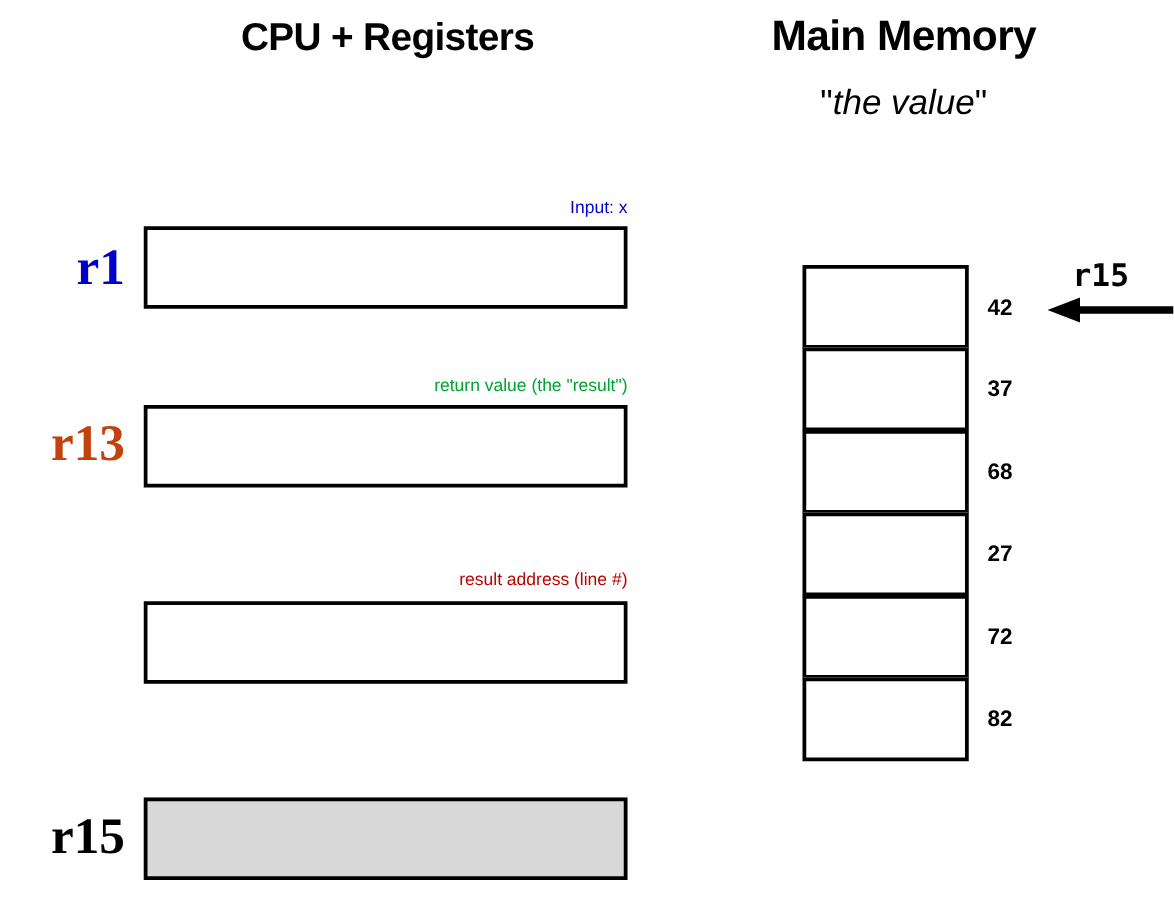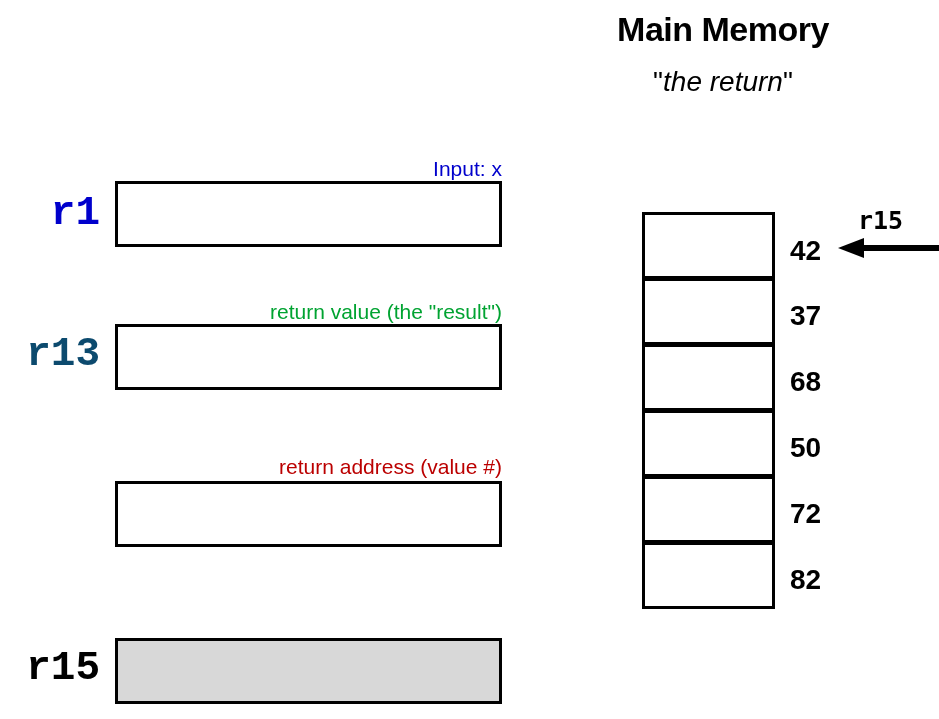--- a/index.html
+++ b/index.html
@@ -49,52 +49,52 @@
     font-size: 28px;
     color: #000000;
     white-space: nowrap;
   }
   #mem-subheading .quote { font-style: normal; }
   #mem-subheading .inner { font-style: italic; }
 
   
   .reg-label {
     position: absolute;
-    font-family: Liberation Mono, monospace;
+    font-family: Liberation Serif, serif;
     font-weight: bold;
     font-size: 41px;
     line-height: 1;
     text-align: right;
     white-space: nowrap;
   }
   .reg-box {
     position: absolute;
     left: 115px;
     width: 387px;
     height: 66px;
     border: 3px solid #000000;
     box-sizing: border-box;
     background: #ffffff;
   }
   .reg-note {
     position: absolute;
     width: 500px;
     text-align: right;
-    font-size: 21px;
+    font-size: 14px;
     white-space: nowrap;
     line-height: 1;
   }
 
   
   #note-r1   { left: 2px;  top: 158px; color: #0000CC; }
   #label-r1  { left: 0px;  top: 193px; width: 100px; color: #0000CC; }
   #box-r1    { top: 181px; }
   
   #note-r13  { left: 2px;  top: 301px; color: #00A331; }
-  #label-r13 { left: 0px;  top: 334px; width: 100px; color: #0c4a6e; }
+  #label-r13 { left: 0px;  top: 334px; width: 100px; color: #c2410c; }
   #box-r13   { top: 324px; }
   
   #note-r14  { left: 2px;  top: 456px; color: #BB0000; }
   #label-r14 { left: 0px;  top: 490px; width: 100px; color: #BB0000; }
   #box-r14   { top: 481px; }
   
   #note-r15  { left: 2px;  top: 612px; color: #000000; }
   #label-r15 { left: 0px;  top: 648px; width: 100px; color: #000000; }
   #box-r15   { top: 638px; background: #D8D8D8; }
 
@@ -113,21 +113,21 @@
     height: 67px;
     border: 3px solid #000000;
     box-sizing: border-box;
     background: #ffffff;
   }
   .mem-addr {
     position: absolute;
     left: 790px;
     width: 40px;
     text-align: left;
-    font-size: 28px;
+    font-size: 18px;
     font-weight: bold;
     color: #000000;
     line-height: 1;
   }
 
   
   #arrow-label {
     position: absolute;
     left: 858px;
     top: 208px;
@@ -142,54 +142,55 @@
     position: absolute;
     left: 838px;
     top: 236px;
   }
 </style>
 </head>
 <body>
 
 <div id="canvas">
 
+  <div id="cpu-heading" class="heading">CPU + Registers</div>
 
   <div id="note-r1" class="reg-note">Input: x</div>
   <div id="label-r1" class="reg-label">r1</div>
   <div id="box-r1" class="reg-box"></div>
 
   <div id="note-r13" class="reg-note">return value (the "result")</div>
   <div id="label-r13" class="reg-label">r13</div>
   <div id="box-r13" class="reg-box"></div>
 
-  <div id="note-r14" class="reg-note">return address (value #)</div>
+  <div id="note-r14" class="reg-note">result address (line #)</div>
   <div id="box-r14" class="reg-box"></div>
 
   <div id="label-r15" class="reg-label">r15</div>
   <div id="box-r15" class="reg-box"></div>
 
   <div id="mem-heading" class="heading">Main Memory</div>
 
   <div id="mem-subheading">
-    <span class="quote">"</span><span class="inner">the return</span><span class="quote">"</span>
+    <span class="quote">"</span><span class="inner">the value</span><span class="quote">"</span>
   </div>
 
   <div id="stack">
     <div class="mem-cell" style="top:0px;"></div>
     <div class="mem-cell" style="top:66px;"></div>
     <div class="mem-cell" style="top:132px;"></div>
     <div class="mem-cell" style="top:198px;"></div>
     <div class="mem-cell" style="top:264px;"></div>
     <div class="mem-cell" style="top:330px;"></div>
   </div>
 
   <div class="mem-addr" style="top:237px;">42</div>
   <div class="mem-addr" style="top:302px;">37</div>
   <div class="mem-addr" style="top:368px;">68</div>
-  <div class="mem-addr" style="top:434px;">50</div>
+  <div class="mem-addr" style="top:434px;">27</div>
   <div class="mem-addr" style="top:500px;">72</div>
   <div class="mem-addr" style="top:566px;">82</div>
 
   <div id="arrow-label">r15</div>
   <svg id="arrow-svg" width="101" height="28" viewBox="0 0 101 28">
     <polygon points="0,12 26,2 26,22" fill="#000000"></polygon>
     <rect x="24" y="9" width="77" height="6" fill="#000000"></rect>
   </svg>
 
 </div>

